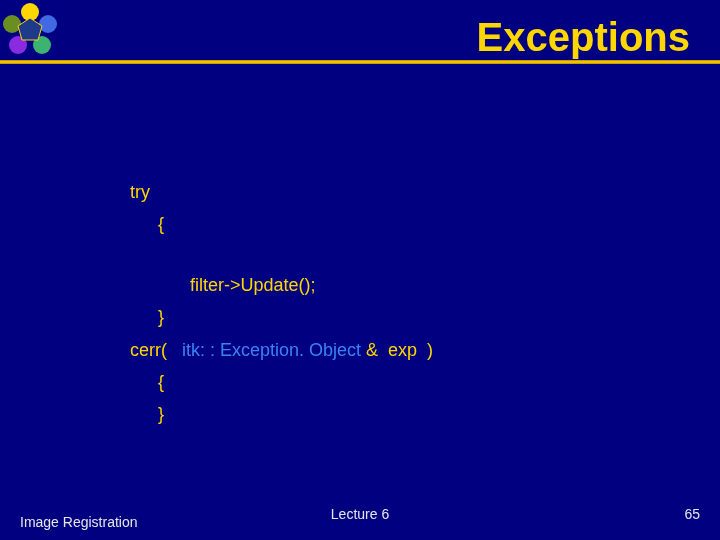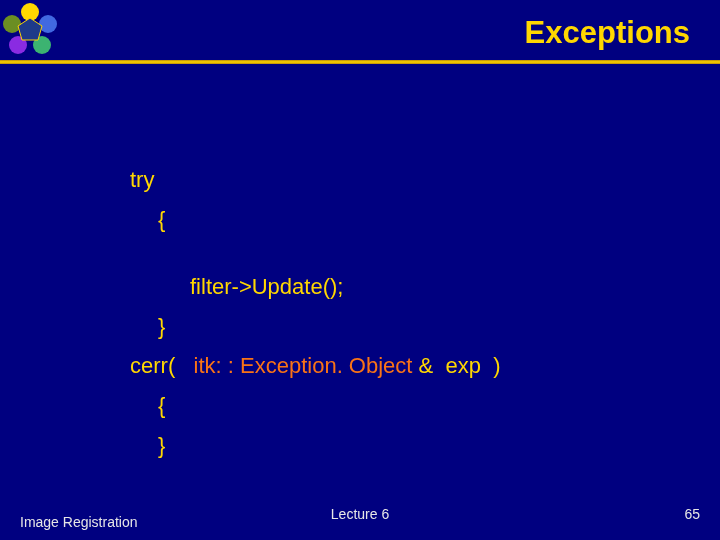--- a/index.html
+++ b/index.html
@@ -28,46 +28,46 @@
     }
     .logo svg {
       width: 100%;
       height: 100%;
     }
     .title {
       position: absolute;
       right: 30px;
       top: 15px;
       color: #FFD700;
-      font-size: 31px;
+      font-size: 40px;
       font-weight: bold;
     }
     .divider {
       position: absolute;
       top: 60px;
       left: 0;
       right: 0;
       height: 4px;
       background: linear-gradient(to bottom, #B8860B 0%, #FFD700 50%, #B8860B 100%);
     }
     .content {
       position: absolute;
-      top: 160px;
+      top: 176px;
       left: 130px;
       color: #FFD700;
-      font-size: 22px;
+      font-size: 18px;
       line-height: 1.8;
     }
     .code-line {
       white-space: pre;
     }
     .indent1 { padding-left: 28px; }
     .indent2 { padding-left: 60px; margin-top: 28px; }
     .highlight {
-      color: #f97316;
+      color: #3b82f6;
     }
     .footer {
       position: absolute;
       bottom: 10px;
       left: 0;
       right: 0;
       display: flex;
       justify-content: space-between;
       align-items: center;
       padding: 0 20px;

